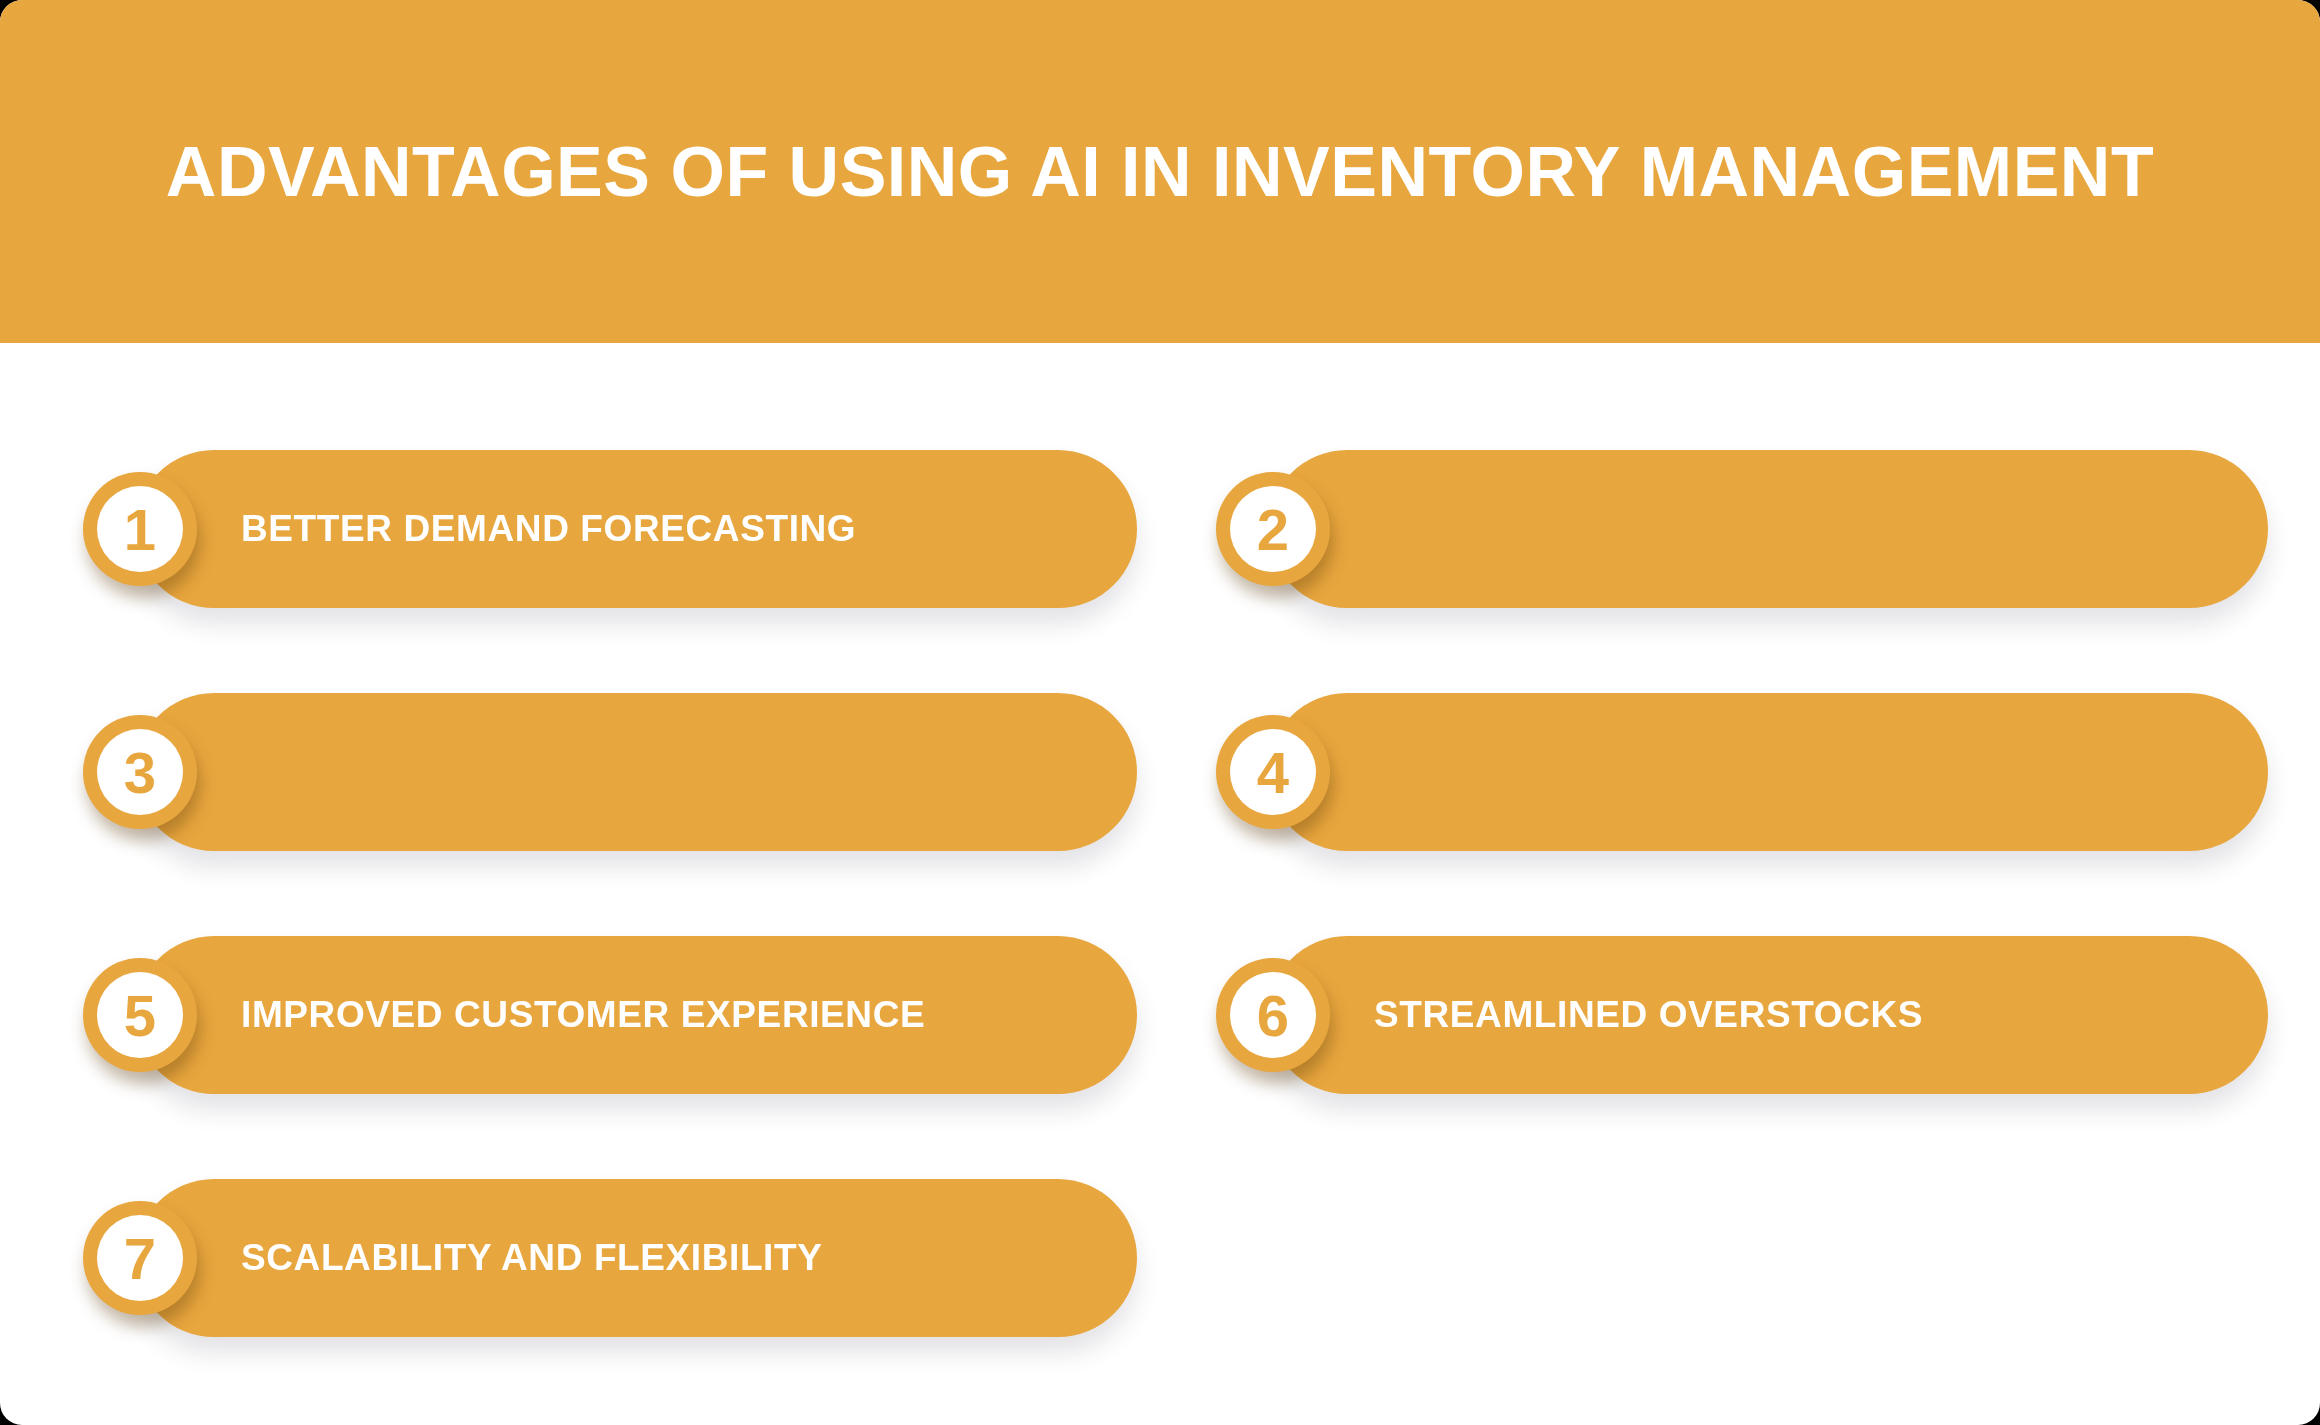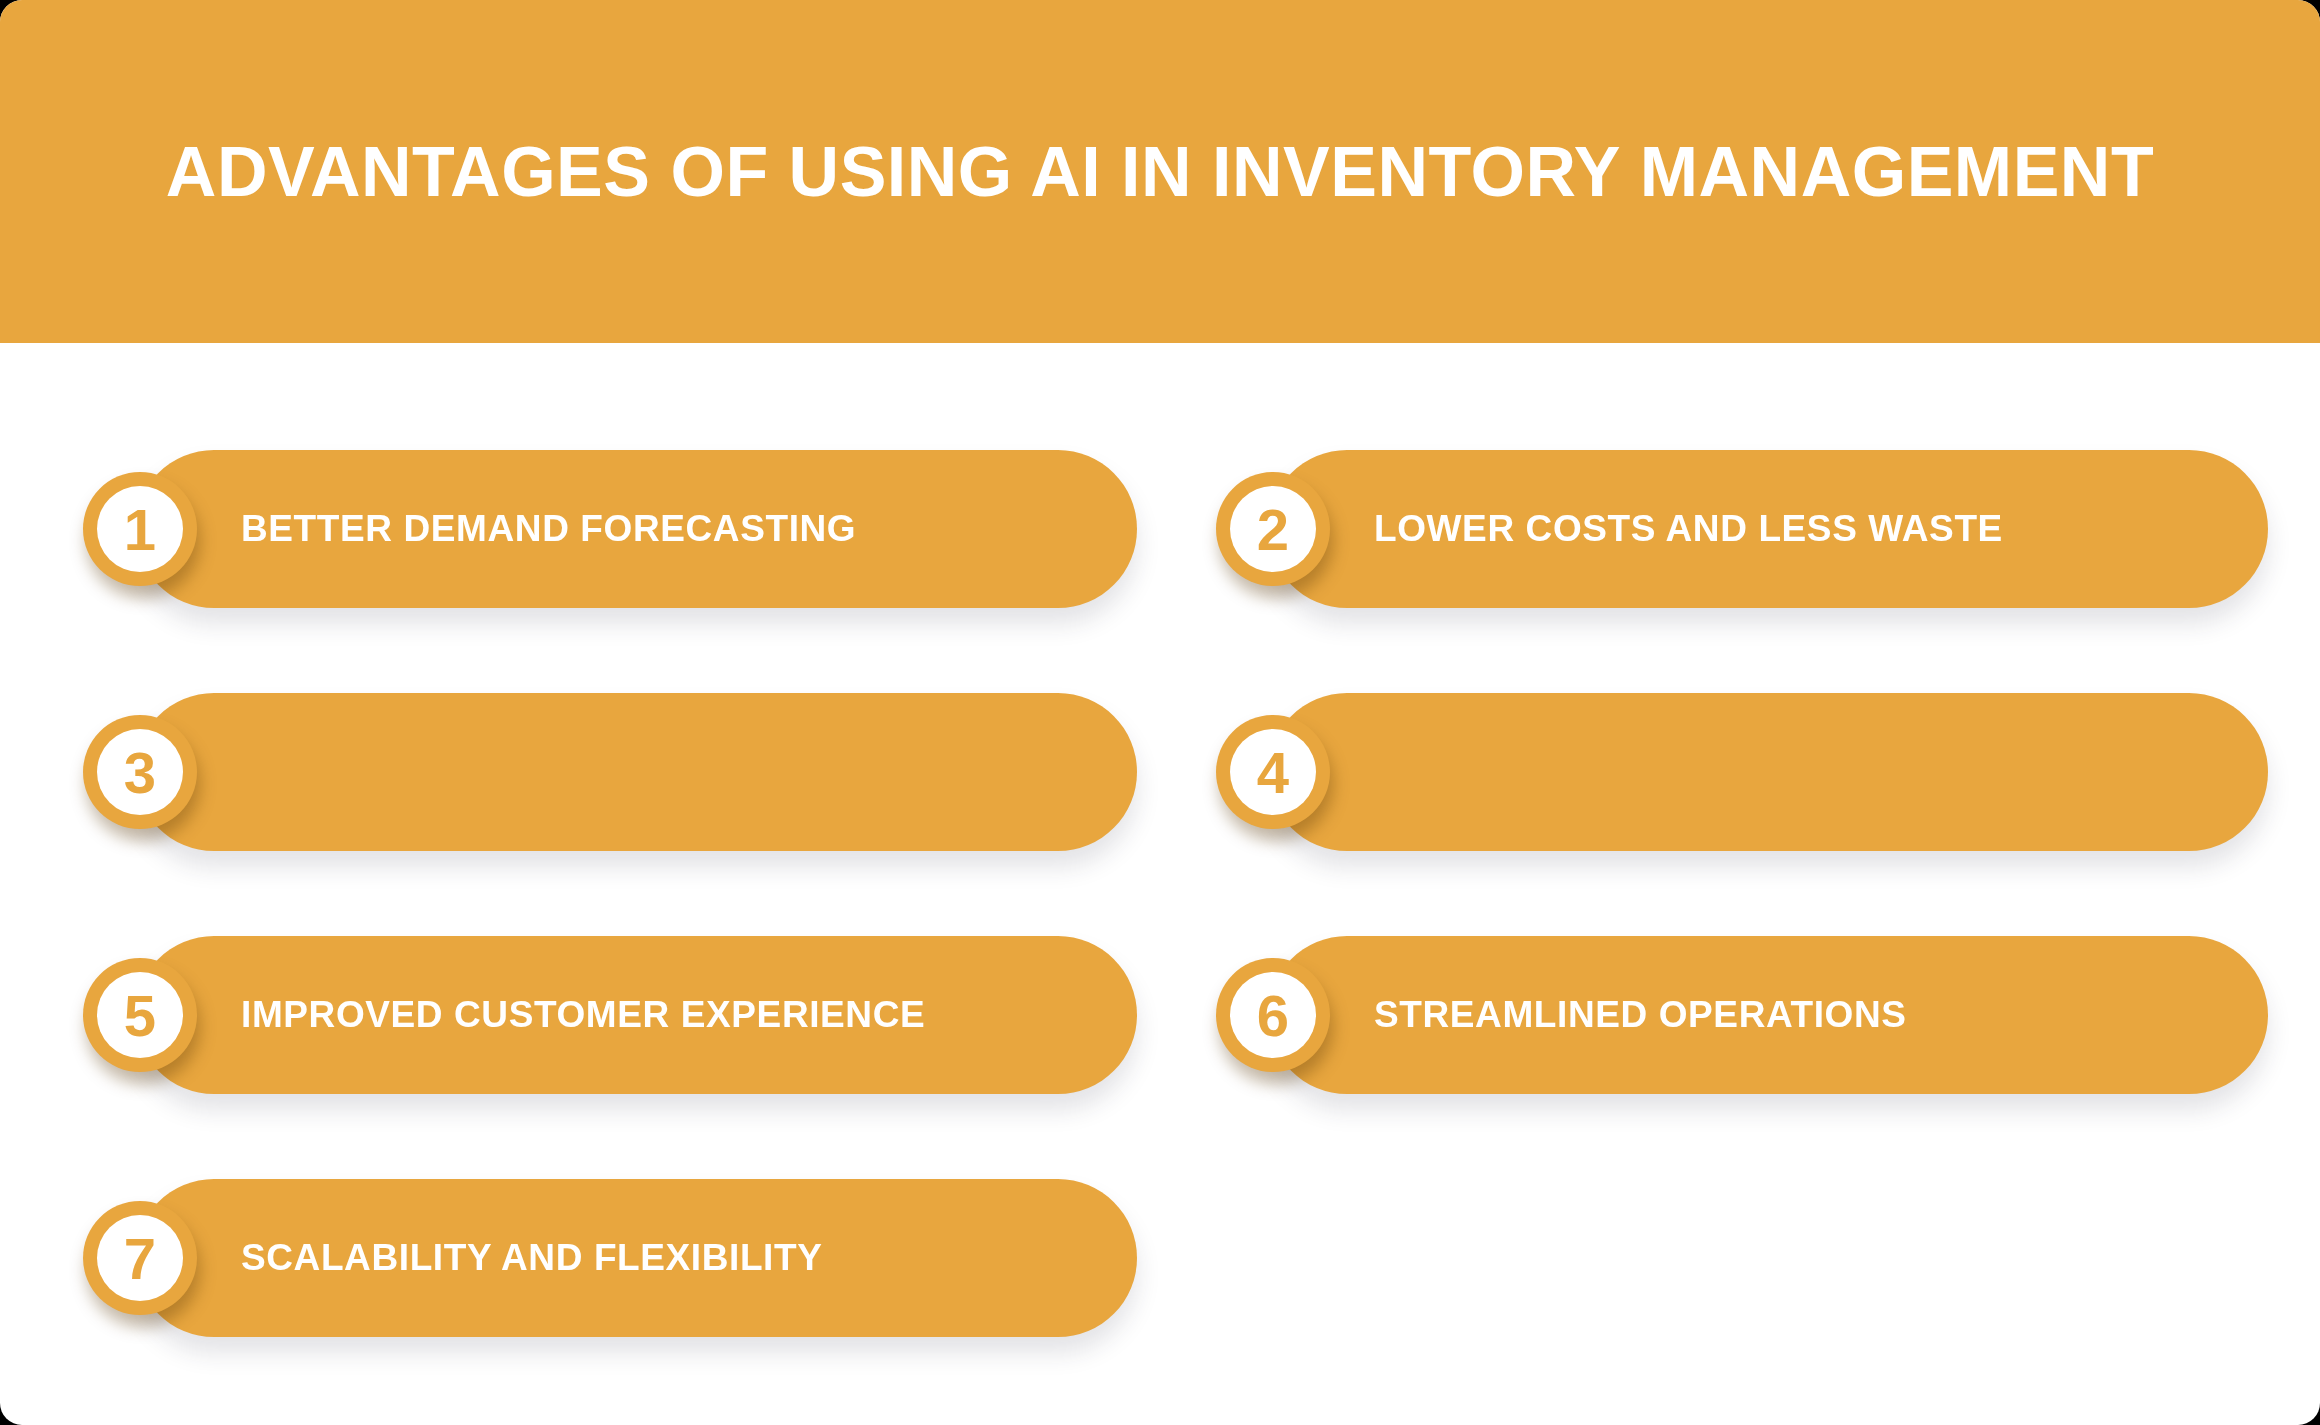--- a/index.html
+++ b/index.html
@@ -126,21 +126,20 @@
       </div>
       <span class="label">BETTER DEMAND FORECASTING</span>
     </div>
 
     <div class="pill c2 r1">
       <div class="badge">
         <div class="disc">
           <span class="num">2</span>
         </div>
       </div>
-      <span class="label">LOWER COSTS AND LESS WASTE</span>
     </div>
 
     <div class="pill c1 r2">
       <div class="badge">
         <div class="disc">
           <span class="num">3</span>
         </div>
       </div>
     </div>
 
@@ -160,21 +159,21 @@
       </div>
       <span class="label">IMPROVED CUSTOMER EXPERIENCE</span>
     </div>
 
     <div class="pill c2 r3">
       <div class="badge">
         <div class="disc">
           <span class="num">6</span>
         </div>
       </div>
-      <span class="label">STREAMLINED OPERATIONS</span>
+      <span class="label">STREAMLINED OVERSTOCKS</span>
     </div>
 
     <div class="pill c1 r4">
       <div class="badge">
         <div class="disc">
           <span class="num">7</span>
         </div>
       </div>
       <span class="label">SCALABILITY AND FLEXIBILITY</span>
     </div>

